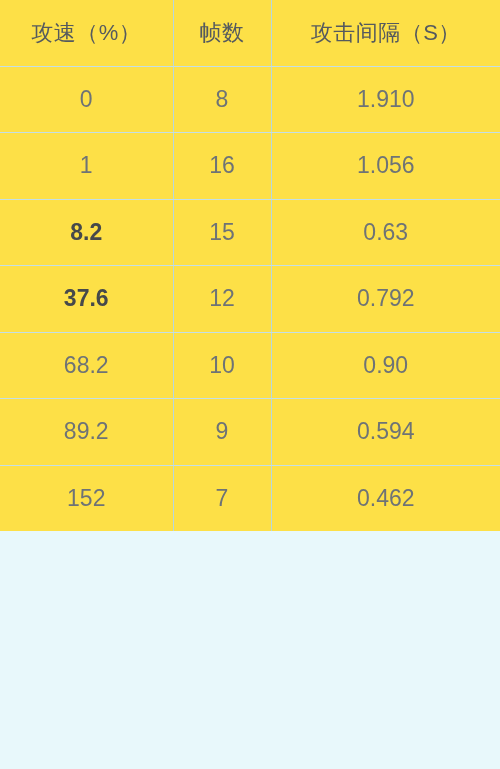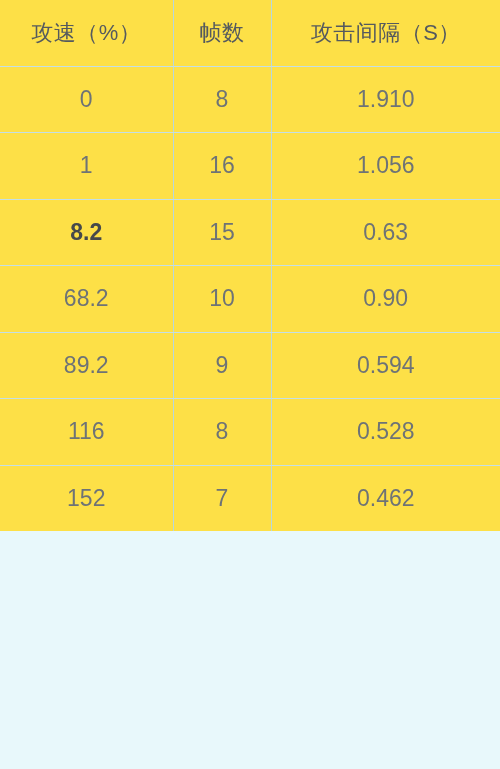--- a/index.html
+++ b/index.html
@@ -91,33 +91,33 @@
         <td>1</td>
         <td class="sep-left">16</td>
         <td class="sep-left">1.056</td>
       </tr>
       <tr>
         <td class="emphasis">8.2</td>
         <td class="sep-left">15</td>
         <td class="sep-left">0.63</td>
       </tr>
       <tr>
+        <td class="emphasis">37.6</td>
+        <td class="sep-left">12</td>
+        <td class="sep-left">0.792</td>
+      </tr>
+      <tr>
         <td>68.2</td>
         <td class="sep-left">10</td>
         <td class="sep-left">0.90</td>
       </tr>
       <tr>
         <td>89.2</td>
         <td class="sep-left">9</td>
         <td class="sep-left">0.594</td>
       </tr>
       <tr>
-        <td>116</td>
-        <td class="sep-left">8</td>
-        <td class="sep-left">0.528</td>
-      </tr>
-      <tr>
         <td>152</td>
         <td class="sep-left">7</td>
         <td class="sep-left">0.462</td>
       </tr>
     </tbody>
 </table>
 
 </body></html>

